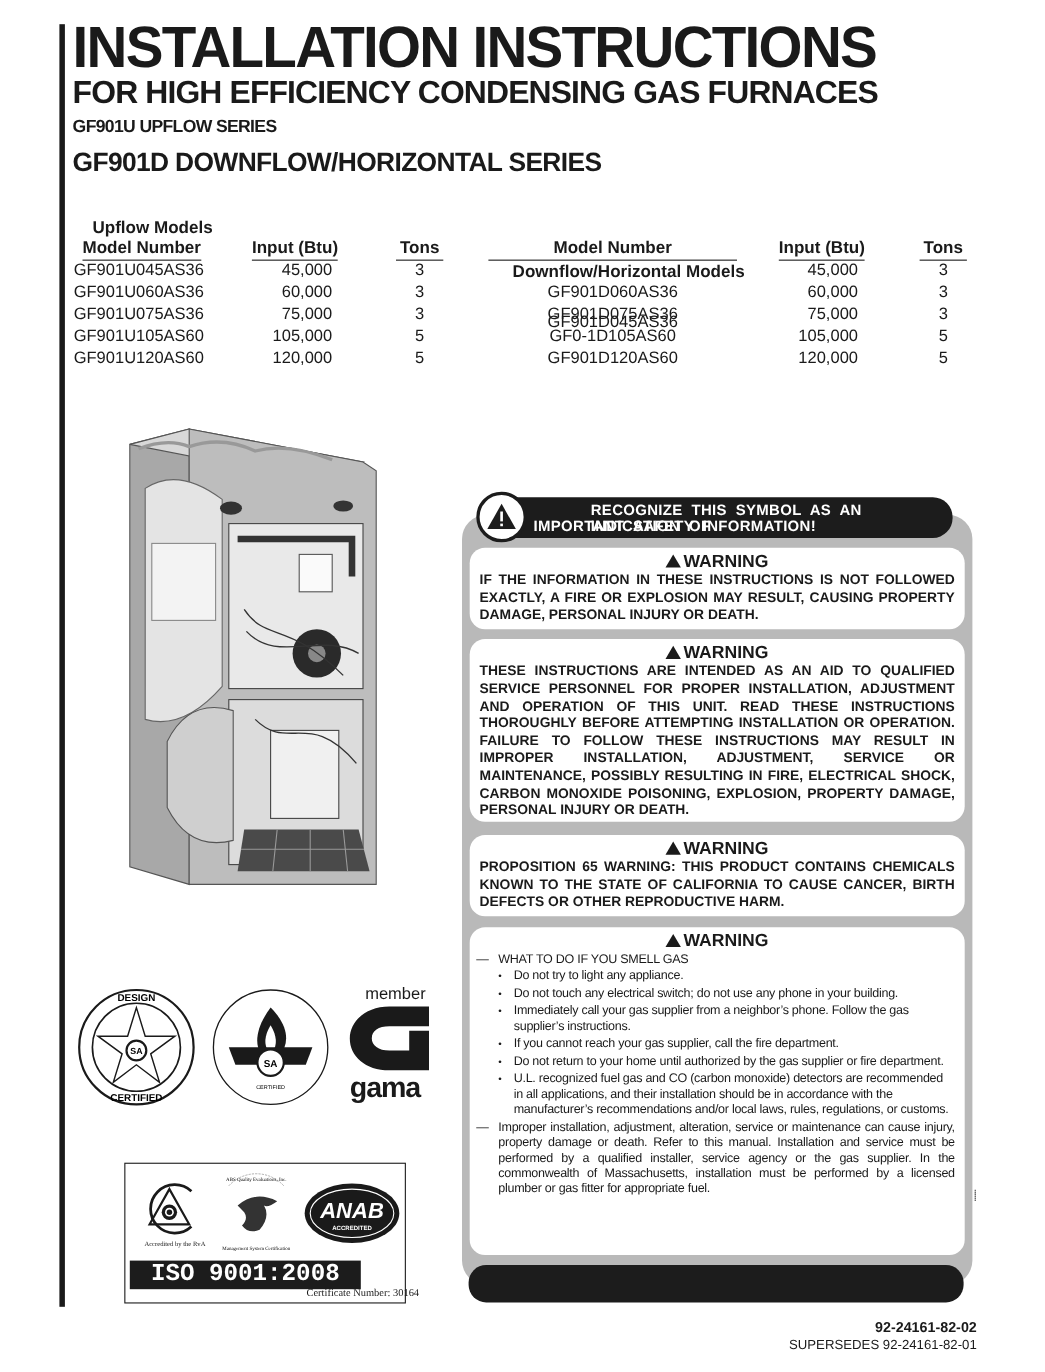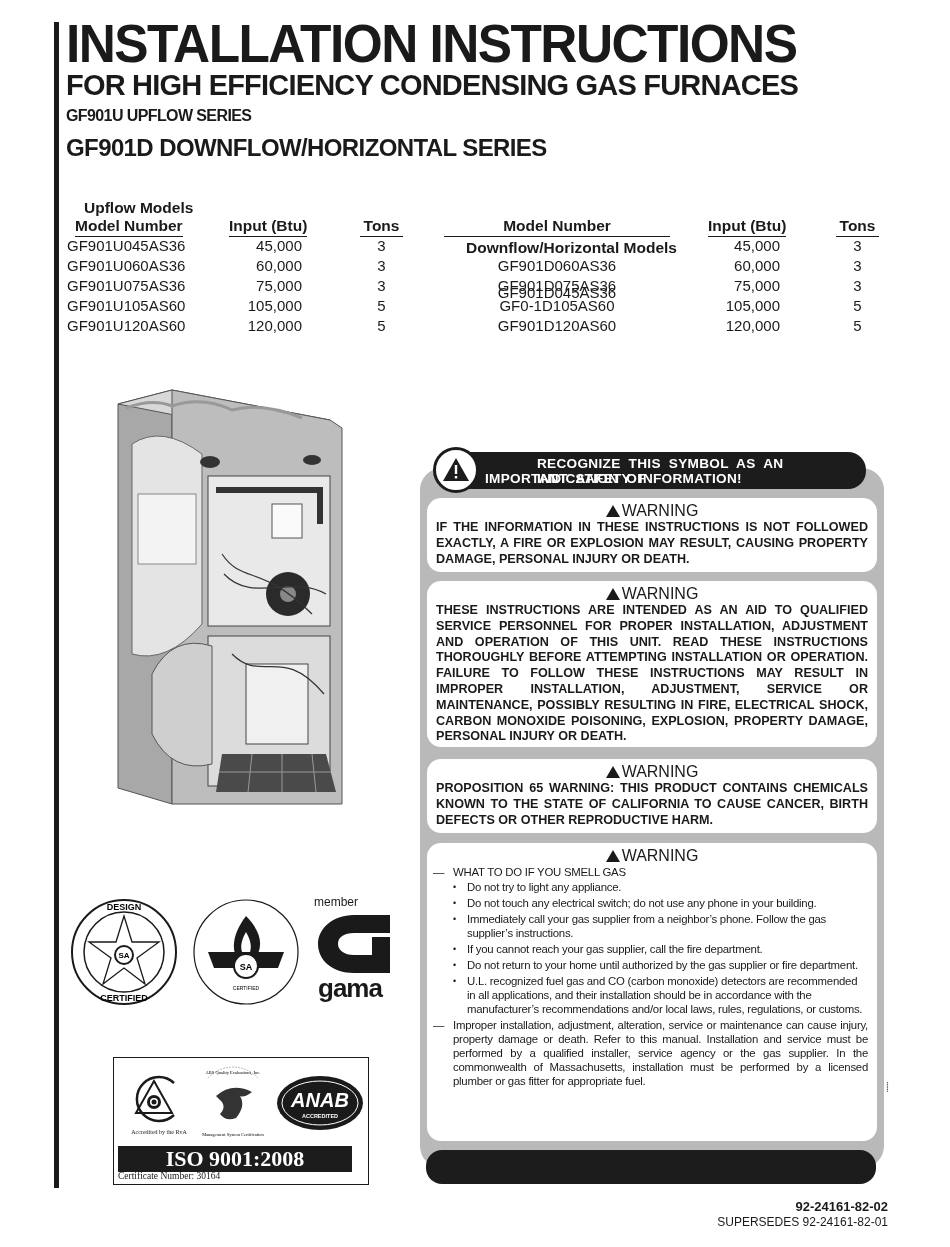--- a/index.html
+++ b/index.html
@@ -17,42 +17,42 @@
   .cell { position:absolute; white-space:nowrap; }
 
   .furnace { left:112px; top:384px; width:238px; height:430px; }
 
   
   .gray-panel { left:420px; top:468px; width:464px; height:700px; background:#b9b9b9; border-radius:22px; }
   .black-banner { left:440px; top:452px; width:426px; height:37px; background:#1c1c1c; border-radius:18px; }
   .banner-text { color:#fff; font-weight:bold; font-size:13.6px; line-height:15px; word-spacing:4px; letter-spacing:0.3px; }
   .tri-circle { left:433px; top:447px; width:46px; height:46px; border-radius:50%; background:#fff; border:3px solid #1c1c1c; box-sizing:border-box; }
   .wbox { position:absolute; left:427px; width:450px; background:#fff; border-radius:14px; }
-  .wtitle { text-align:center; font-weight:normal; font-size:16px; line-height:18px; padding-top:4px; }
+  .wtitle { text-align:center; font-weight:bold; font-size:16px; line-height:18px; padding-top:4px; }
   .wtitle .tri { display:inline-block; width:0; height:0; border-left:7px solid transparent; border-right:7px solid transparent; border-bottom:12px solid #1a1a1a; margin-right:2px; vertical-align:-1px; }
   .wbody { font-weight:bold; font-size:12.6px; line-height:15.8px; text-align:justify; padding:0 9px 0 9px; }
   .wbody.last { text-align-last:left; }
   .wlist { font-size:11.4px; line-height:14px; padding:0 9px 0 6px; letter-spacing:-0.25px; }
   .dash { position:relative; padding-left:20px; margin-bottom:1px; }
   .dash::before { content:"—"; position:absolute; left:0; }
   .bul { position:relative; padding-left:34px; margin-bottom:2px; }
   .bul::before { content:"•"; position:absolute; left:20px; font-size:9px; }
   .just { text-align:justify; }
   .bottom-banner { left:426px; top:1150px; width:450px; height:34px; background:#1c1c1c; border-radius:16px; color:#fff; font-weight:bold; font-size:12.6px; line-height:15px; text-align:center; padding-top:3px; box-sizing:border-box; }
 
   .docno { right:62px; top:1199px; font-weight:bold; font-size:13px; text-align:right; }
   .supersedes { right:62px; top:1215px; font-size:12px; text-align:right; }
 
   
   .csa-star { left:70px; top:898px; width:108px; height:108px; }
   .csa-flame { left:192px; top:898px; width:108px; height:108px; }
   .gama { left:314px; top:895px; width:80px; height:110px; }
   .iso-box { left:113px; top:1057px; width:256px; height:128px; border:1.5px solid #1a1a1a; box-sizing:border-box; }
-  .iso-bar { left:118px; top:1146px; width:234px; height:26px; background:#1c1c1c; color:#fff; font-family:Liberation Serif, serif; font-size:22px; font-weight:bold; text-align:center; line-height:26px; }
-  .iso-cert { left:118px; top:1171px; width:246px; font-family:"Liberation Serif", serif; font-size:9.5px; text-align:left; }
+  .iso-bar { left:118px; top:1146px; width:210px; height:26px; background:#1c1c1c; color:#fff; font-family:Liberation Mono, monospace; font-size:22px; font-weight:bold; text-align:center; line-height:26px; }
+  .iso-cert { left:135px; top:1171px; width:246px; font-family:"Liberation Serif", serif; font-size:9.5px; text-align:right; }
   .rva-text { left:124px; top:1129px; width:70px; font-family:"Liberation Serif", serif; font-size:6px; text-align:center; }
   .tiny-code { left:884px; top:1092px; font-size:5px; color:#666; transform:rotate(-90deg); transform-origin:left top; white-space:nowrap; }
 </style>
 </head>
 <body>
 
 <div class="abs left-bar"></div>
 
 <div class="abs title1">INSTALLATION INSTRUCTIONS</div>
 <div class="abs title2">FOR HIGH EFFICIENCY CONDENSING GAS FURNACES</div>
@@ -212,21 +212,21 @@
   <circle cx="54" cy="54" r="52" fill="#fff" stroke="#1a1a1a" stroke-width="1.2"></circle>
   <path d="M54,18 C70,34 72,50 62,62 L46,62 C38,50 42,34 54,18 Z" fill="#1a1a1a"></path>
   <path d="M54,34 C60,44 60,52 56,58 L52,58 C48,52 48,44 54,34 Z" fill="#fff"></path>
   <polygon points="16,54 92,54 86,70 22,70" fill="#1a1a1a"></polygon>
   <circle cx="54" cy="68" r="12" fill="#fff" stroke="#1a1a1a" stroke-width="2"></circle>
   <text x="54" y="72" font-size="9" font-weight="bold" text-anchor="middle" font-family="Liberation Sans, sans-serif">SA</text>
   <text x="54" y="92" font-size="5" text-anchor="middle" font-family="Liberation Sans, sans-serif">CERTIFIED</text>
 </svg>
 
 <div class="abs gama">
-  <div style="position:absolute;left:0;top:0;font-size:12px;">member</div>
+  <div style="position:absolute;left:18px;top:0;font-size:15px;">member</div>
   <svg style="position:absolute;left:2px;top:18px;" width="76" height="62" viewBox="0 0 76 62">
     <path d="M38,2 C16,2 2,16 2,31 C2,47 16,60 38,60 L74,60 L74,24 L56,24 L56,42 L38,42 C28,42 22,37 22,31 C22,24 28,20 38,20 L74,20 L74,2 Z" fill="#1a1a1a"></path>
   </svg>
   <div style="position:absolute;left:4px;top:78px;font-size:26px;font-weight:bold;letter-spacing:-1px;">gama</div>
 </div>
 
 <div class="abs iso-box"></div>
 <svg class="abs" style="left:128px;top:1073px;" width="56" height="52" viewBox="0 0 56 52">
   <path d="M46,10 A22,22 0 1 0 46,42" fill="none" stroke="#1a1a1a" stroke-width="2.5"></path>
   <polygon points="26,8 44,40 8,40" fill="none" stroke="#1a1a1a" stroke-width="2"></polygon>

